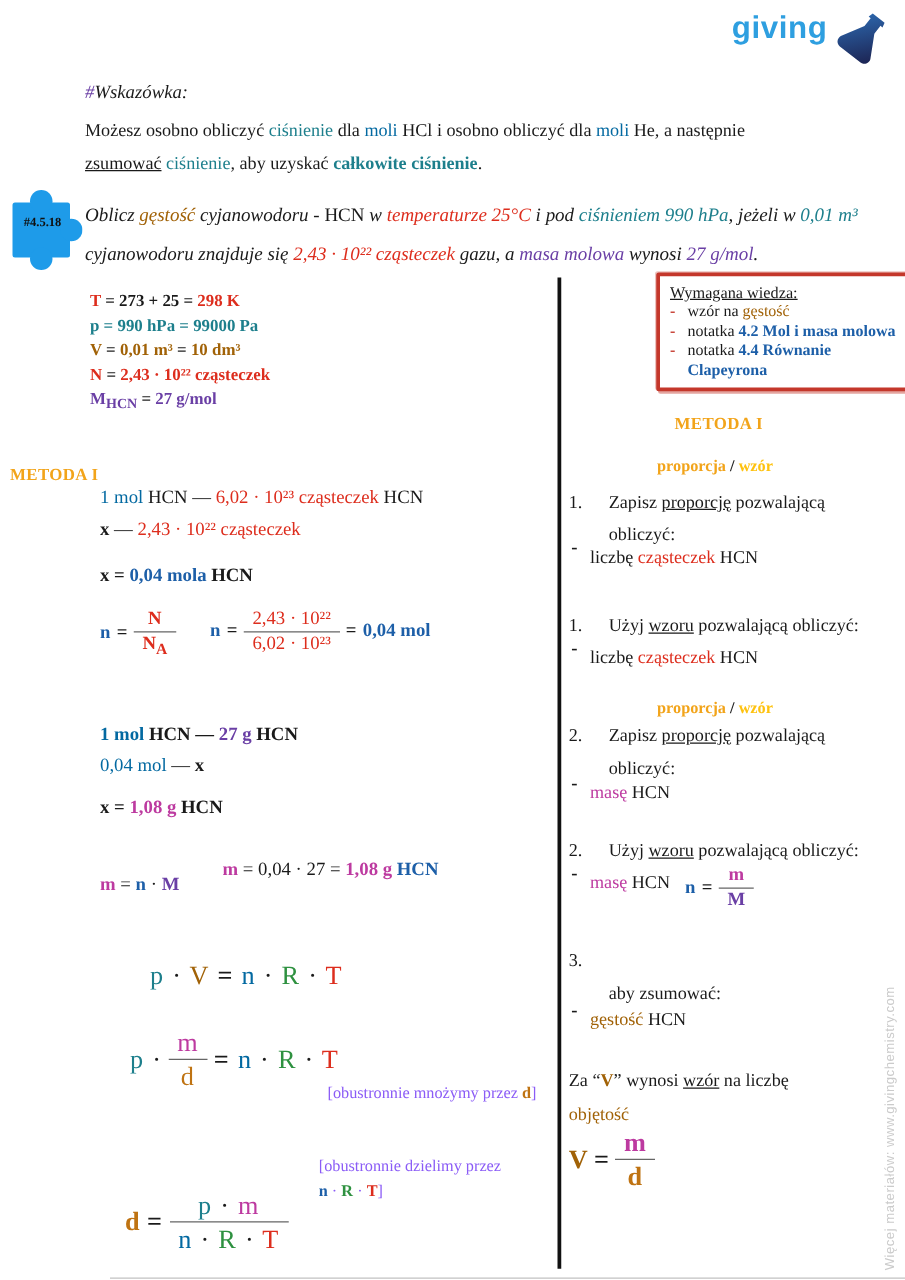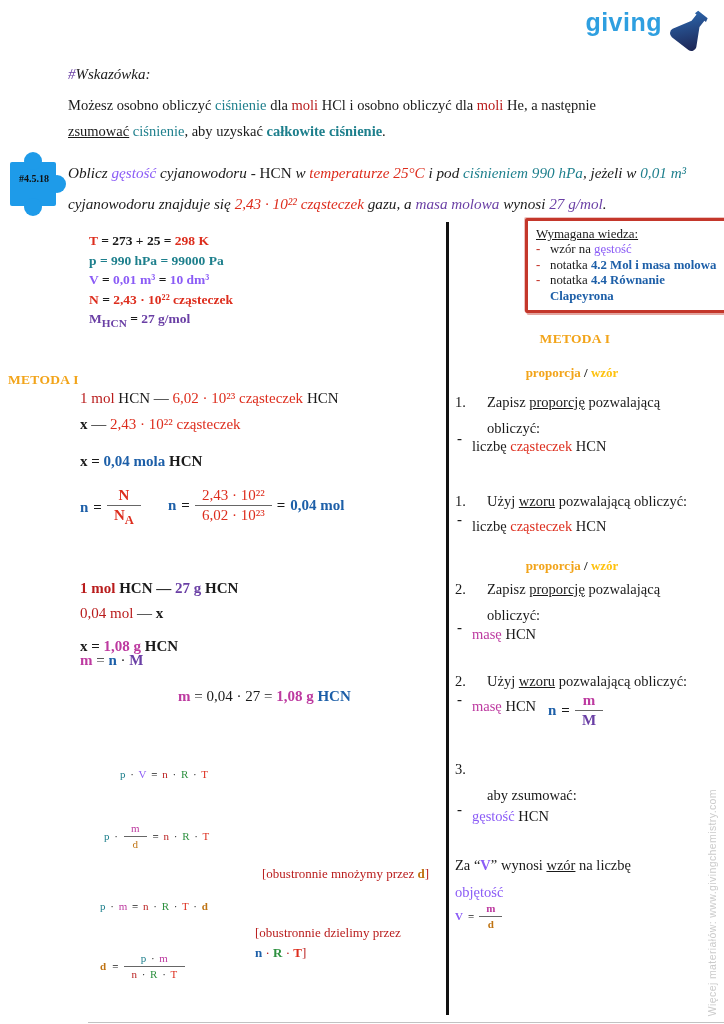--- a/index.html
+++ b/index.html
@@ -1,38 +1,38 @@
 <!DOCTYPE html>
 <html><head>
 <meta charset="utf-8">
 <style>
   html,body{margin:0;padding:0;background:#888;}
   #page{position:relative;width:724px;height:1024px;background:#ffffff;margin:0 auto;overflow:hidden;
         font-family:"Liberation Serif", serif;color:#1a1a1a;}
   .abs{position:absolute;}
   
   .teal{color:#1d7f8c}
-  .blue{color:#b91c1c}
+  .blue{color:#0369a1}
   .dblue{color:#1d5fa8}
   .red{color:#dd2d1d}
-  .orange{color:#8b5cf6}
+  .orange{color:#a16207}
   .amber{color:#bf7312}
   .gold{color:#f2a41a}
   .yellow{color:#fec20f}
   .purple{color:#6a3fa5}
   .magenta{color:#bd3aa0}
   .green{color:#2e9140}
-  .gray{color:#b91c1c}
+  .gray{color:#8b5cf6}
   .b{font-weight:bold}
   .u{text-decoration:underline}
   .i{font-style:italic}
   .ni{font-style:normal}
   .t13{font-size:13px}
   .t15{font-size:15px}
-  .t17{font-size:11px}
+  .t17{font-size:21px}
   
   .fline{display:inline-flex;align-items:center;gap:5px;}
   .frac{display:inline-flex;flex-direction:column;align-items:center;text-align:center;line-height:1.15;}
   .frac .num,.frac .den{padding:0 7px;}
   .frac .fbar{align-self:stretch;height:0;border-top:1.6px solid #666;margin:1px 0;}
   
   .hint-body{line-height:26px;font-size:14.5px;}
   .taskline{font-style:italic;font-size:15.2px;line-height:31px;}
   
   .given-line{font-size:13.5px;line-height:19.6px;font-weight:bold;}
@@ -92,21 +92,21 @@
         <circle cx="29" cy="13" r="9"></circle>
         <circle cx="53" cy="36" r="9"></circle>
         <circle cx="29" cy="59" r="9"></circle>
       </g>
     </svg>
     <span class="puzzle-label">#4.5.18</span>
   </div>
 
   <div class="abs taskline" style="left:68px;top:157px;width:628px;"><span>Oblicz </span><span class="orange">gęstość</span><span> cyjanowodoru - </span><span class="ni">HCN</span><span> w </span><span class="red">temperaturze 25°C</span><span> i pod </span><span class="teal">ciśnieniem 990 hPa</span><span>, jeżeli w </span><span class="teal">0,01 m³</span><span> cyjanowodoru znajduje się </span><span class="red">2,43 · 10²² cząsteczek</span><span> gazu, a </span><span class="purple">masa molowa</span><span> wynosi </span><span class="purple">27 g/mol</span><span>.</span></div>
 
-  <div class="abs" style="left:89px;top:231px;">
+  <div class="abs" style="left:72px;top:231px;">
     <div class="given-line"><span class="red">T</span><span> = 273 + 25 = </span><span class="red">298 K</span></div>
     <div class="given-line"><span class="teal">p = 990 hPa = 99000 Pa</span></div>
     <div class="given-line"><span class="orange">V</span><span> = </span><span class="orange">0,01 m³</span><span> = </span><span class="orange">10 dm³</span></div>
     <div class="given-line"><span class="red">N</span><span> = </span><span class="red">2,43 · 10²² cząsteczek</span></div>
     <div class="given-line"><span class="purple">M</span><sub class="purple">HCN</sub><span> = </span><span class="purple">27 g/mol</span></div>
   </div>
 
   <div class="abs reqbox" style="left:525px;top:218px;width:190px;font-family:Liberation Serif, serif;">
     <div class="title b" style="font-weight:normal;">Wymagana wiedza:</div>
     <div class="reqrow">
@@ -150,38 +150,37 @@
       <span class="den">6,02 · 10²³</span>
     </span>
     <span class="b">=</span>
     <span class="dblue b">0,04 mol</span>
   </div>
 
   <div class="abs t15" style="left:80px;top:580px;font-weight:bold;"><span class="blue">1 mol </span><span>HCN — </span><span class="purple">27 g</span><span> HCN</span></div>
   <div class="abs t15" style="left:80px;top:605px;"><span class="blue">0,04 mol</span><span> — </span><span class="b">x</span></div>
   <div class="abs t15" style="left:80px;top:638px;"><span class="b">x = </span><span class="magenta b">1,08 g</span><span class="b"> HCN</span></div>
 
-  <div class="abs t15" style="left:80px;top:652px;"><span class="magenta b">m</span><span> = </span><span class="dblue b">n</span><span> · </span><span class="purple b">M</span></div>
+  <div class="abs t15" style="left:80px;top:700px;"><span class="magenta b">m</span><span> = </span><span class="dblue b">n</span><span> · </span><span class="purple b">M</span></div>
   <div class="abs t15" style="left:178px;top:688px;"><span class="magenta b">m</span><span> = 0,04 · 27 = </span><span class="magenta b">1,08 g</span><span> </span><span class="dblue b">HCN</span></div>
 
   <div class="abs t17" style="left:120px;top:768px;letter-spacing:1px;"><span class="teal">p</span><span> · </span><span class="orange">V</span><span class="b"> = </span><span class="blue">n</span><span> · </span><span class="green">R</span><span> · </span><span class="red">T</span></div>
 
   <div class="abs fline t17" style="left:104px;top:822px;letter-spacing:1px;">
     <span><span class="teal">p</span><span> · </span></span>
     <span class="frac">
       <span class="num magenta">m</span>
       <span class="fbar"></span>
       <span class="den amber">d</span>
     </span>
     <span><span class="b"> = </span><span class="blue">n</span><span> · </span><span class="green">R</span><span> · </span><span class="red">T</span></span>
   </div>
 
   <div class="abs t13" style="left:262px;top:866px;"><span class="gray">[obustronnie mnożymy przez </span><span class="amber b">d</span><span class="gray">]</span></div>
 
-  <div class="abs t17" style="left:100px;top:900px;letter-spacing:1px;"><span class="teal">p</span><span> · </span><span class="magenta">m</span><span class="b"> = </span><span class="blue">n</span><span> · </span><span class="green">R</span><span> · </span><span class="red">T</span><span> · </span><span class="amber b">d</span></div>
 
   <div class="abs t13" style="left:255px;top:925px;"><span class="gray">[obustronnie dzielimy przez</span></div>
   <div class="abs t13" style="left:255px;top:945px;"><span class="dblue b">n</span><span class="gray"> · </span><span class="green b">R</span><span class="gray"> · </span><span class="red b">T</span><span class="gray">]</span></div>
 
   <div class="abs fline t17" style="left:100px;top:952px;letter-spacing:1px;">
     <span class="amber b">d</span>
     <span class="b">=</span>
     <span class="frac">
       <span class="num"><span class="teal">p</span><span> · </span><span class="magenta">m</span></span>
       <span class="fbar"></span>

